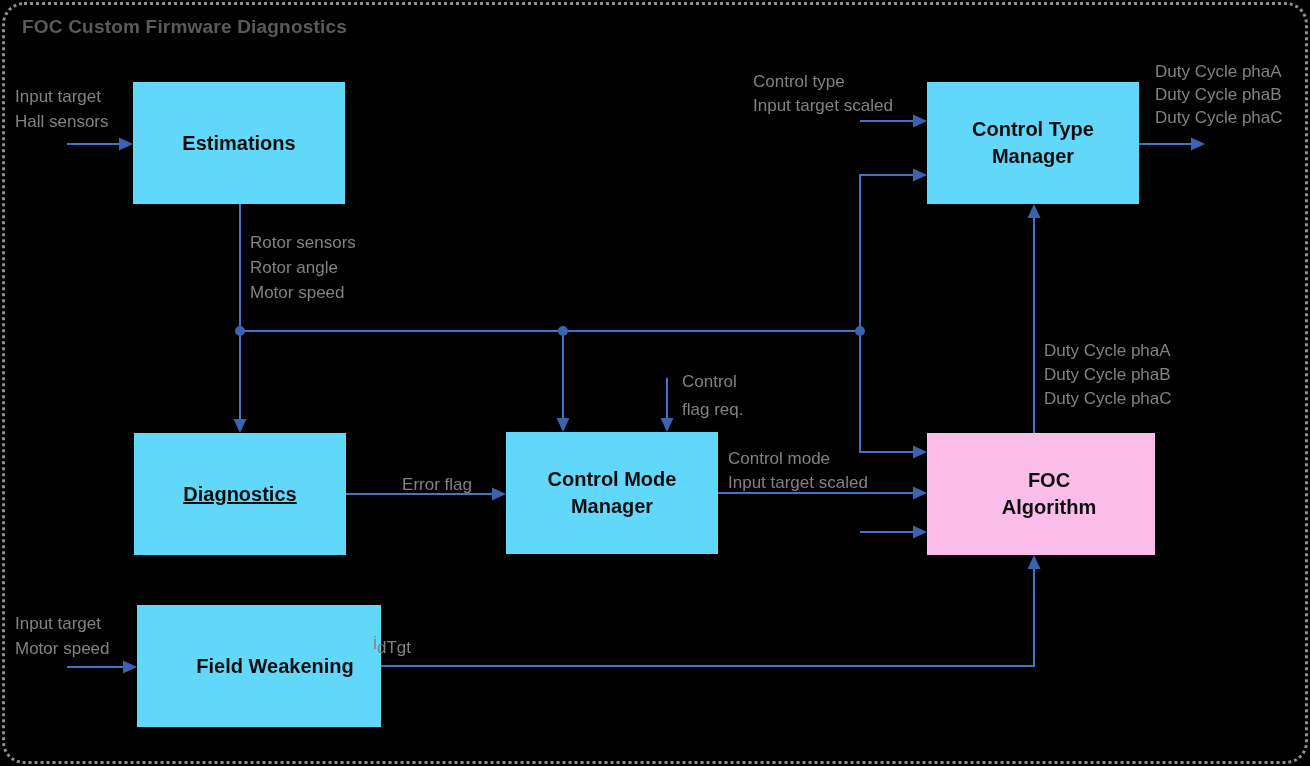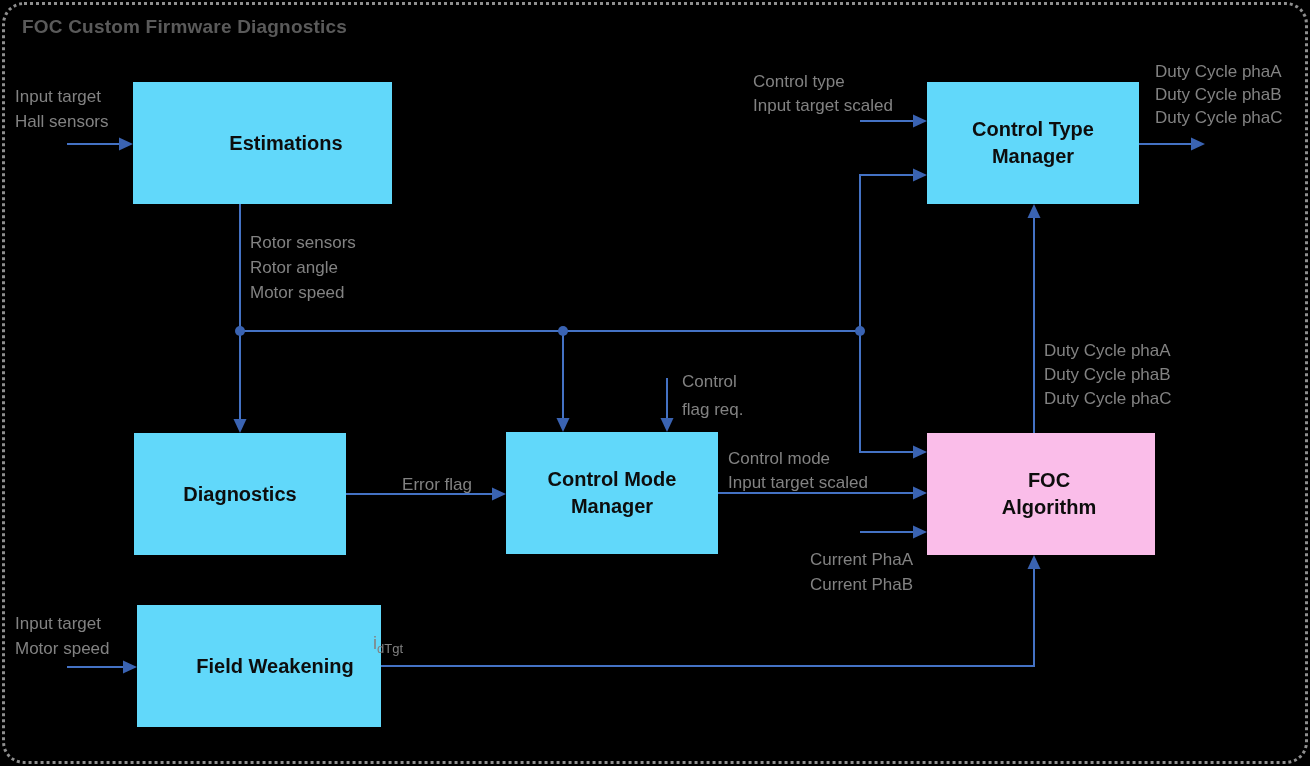--- a/index.html
+++ b/index.html
@@ -30,21 +30,21 @@
     color:var(--box_text);font-weight:bold;font-size:20px;line-height:27px;text-align:center;
   }
   .block.pink{background:var(--box_pink);}
   .sig{
     position:absolute;color:var(--label_gray);font-size:17px;line-height:25px;
     white-space:nowrap;
   }
   .sig.tight{line-height:23px;}
   .sig.right{text-align:right;}
   .sig.center{text-align:right;white-space:normal;}
-  .sub{font-size:13px;vertical-align:-4px;}
+  .sub{font-size:17px;vertical-align:-4px;}
 </style>
 </head>
 <body>
 
 <div id="stage">
 
   <svg id="wires" width="1310" height="766" viewBox="0 0 1310 766">
 
     <g>
       <path class="wire" d="M67,144 L119,144"></path>
@@ -121,28 +121,28 @@
       <polygon class="head" points="1034,555 1027.5,569 1040.5,569"></polygon>
     </g>
 
     <circle class="dot" cx="240" cy="331" r="5"></circle>
     <circle class="dot" cx="563" cy="331" r="5"></circle>
     <circle class="dot" cx="860" cy="331" r="5"></circle>
   </svg>
 
   <div class="title">FOC Custom Firmware Diagnostics</div>
 
-  <div class="block" style="left:133px;top:82px;padding-left:47px;">
+  <div class="block" style="left:133px;top:82px;">
     <div>Estimations</div>
   </div>
   <div class="block" style="left:927px;top:82px;">
     <div>Control Type</div>
     <div>Manager</div>
   </div>
-  <div class="block" style="left:134px;top:433px;">
+  <div class="block" style="left:134px;top:433px;text-decoration:underline;">
     <div>Diagnostics</div>
   </div>
   <div class="block" style="left:506px;top:432px;">
     <div>Control Mode</div>
     <div>Manager</div>
   </div>
   <div class="block pink" style="left:927px;top:433px;padding-left:16px;">
     <div>FOC</div>
     <div>Algorithm</div>
   </div>
@@ -170,24 +170,20 @@
   </div>
   <div class="sig center" style="left:352px;top:472px;width:120px;">Error flag</div>
   <div class="sig" style="left:682px;top:368px;line-height:28px;">
     <div>Control</div>
     <div>flag req.</div>
   </div>
   <div class="sig" style="left:728px;top:447px;line-height:24px;">
     <div>Control mode</div>
     <div>Input target scaled</div>
   </div>
-  <div class="sig right" style="left:753px;top:547px;width:160px;">
-    <div>Current PhaA</div>
-    <div>Current PhaB</div>
-  </div>
   <div class="sig" style="left:1044px;top:339px;line-height:24px;">
     <div>Duty Cycle phaA</div>
     <div>Duty Cycle phaB</div>
     <div>Duty Cycle phaC</div>
   </div>
   <div class="sig" style="left:15px;top:611px;">
     <div>Input target</div>
     <div>Motor speed</div>
   </div>
   <div class="sig" style="left:373px;top:631px;font-size:18px;">

